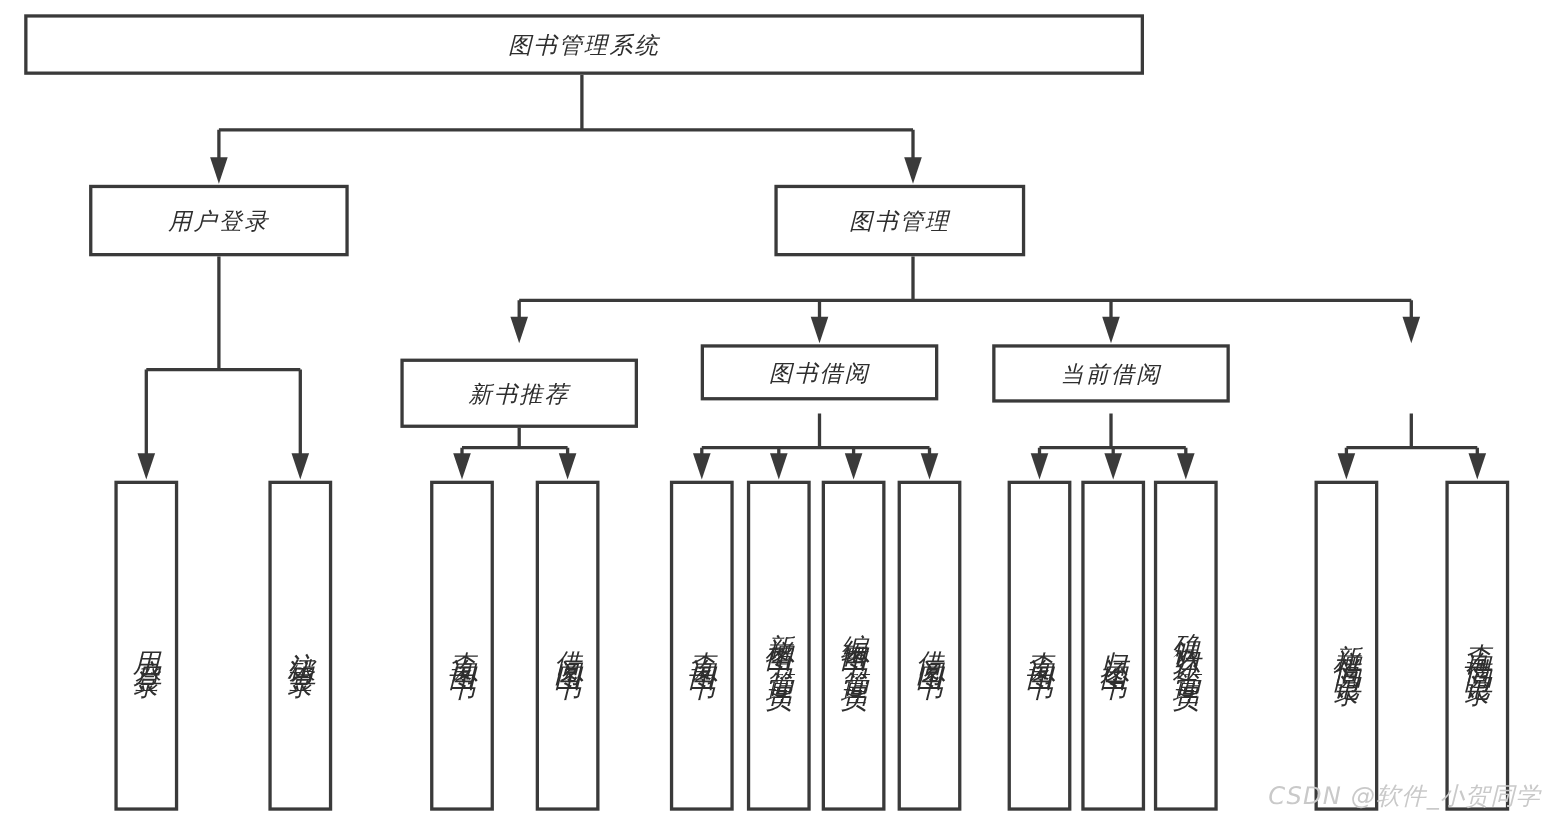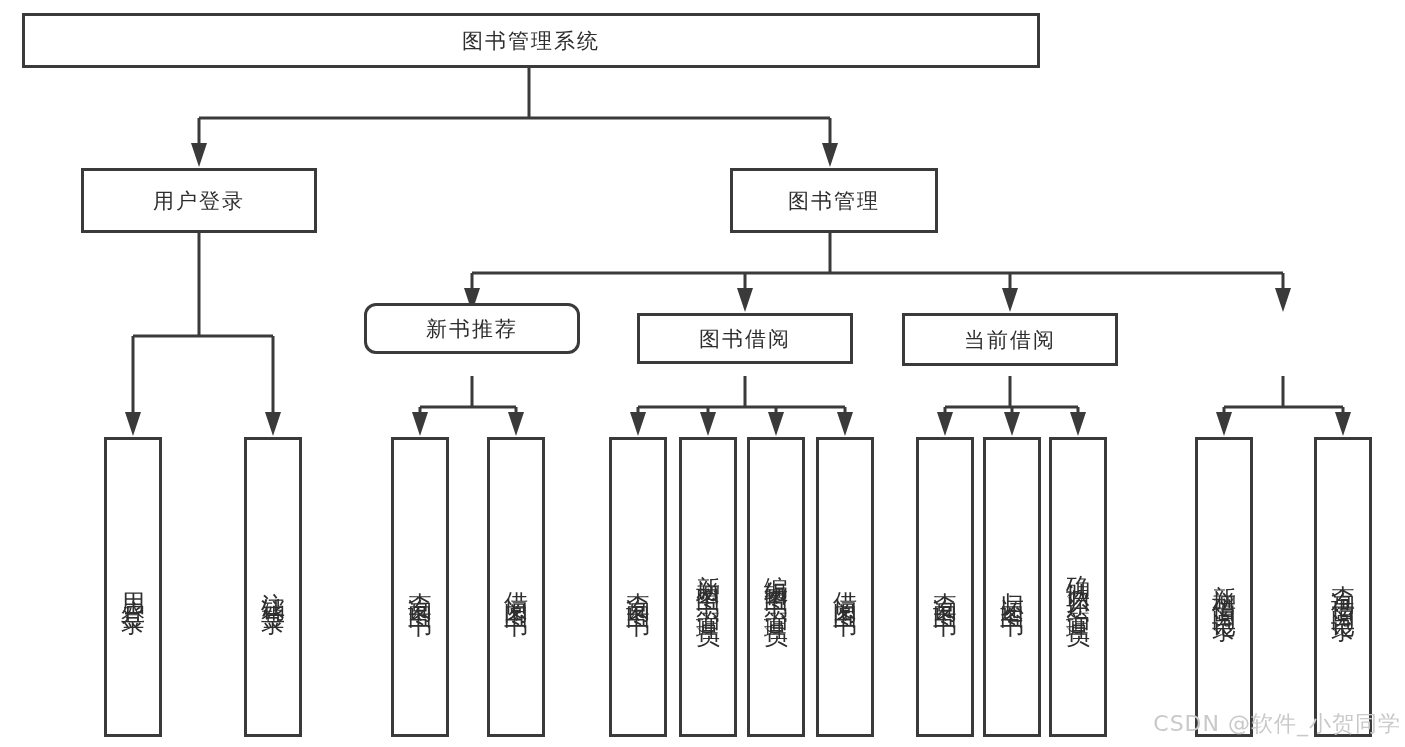--- a/index.html
+++ b/index.html
@@ -8,20 +8,21 @@
     --wm-color:#c9c9c9;
     --bg-color:#ffffff;
   }
   html,body{margin:0;padding:0;background:var(--bg-color);}
   .stage{
     position:relative;
     width:1405px;height:747px;
     background:var(--bg-color);
     overflow:hidden;
     font-family:"DejaVu Sans","Liberation Sans",sans-serif;
+    font-style:italic;
   }
   .connectors{position:absolute;left:0;top:0;z-index:1;}
   .connectors path{stroke:var(--line-color);stroke-width:3;fill:none;}
   .connectors polygon{fill:var(--line-color);stroke:none;}
   .box{
     position:absolute;
     box-sizing:border-box;
     border:3px solid var(--line-color);
     background:#fff;
     display:flex;align-items:center;justify-content:center;
@@ -119,23 +120,23 @@
       <polygon points="1004,412 1020,412 1012,436"></polygon>
       <polygon points="1070,412 1086,412 1078,436"></polygon>
       <polygon points="1216,412 1232,412 1224,436"></polygon>
       <polygon points="1335,412 1351,412 1343,436"></polygon>
     </g>
   </svg>
 
   <div class="box h" style="left:22px;top:13px;width:1018px;height:55px;">图书管理系统</div>
 
   <div class="box h" style="left:81px;top:168px;width:236px;height:65px;">用户登录</div>
-  <div class="box h" style="left:730px;top:168px;width:208px;height:65px;">图书管理</div>
+  <div class="box h" style="left:704px;top:168px;width:228px;height:65px;">图书管理</div>
 
-  <div class="box h" style="left:364px;top:303px;width:216px;height:51px;border-radius:12px;">新书推荐</div>
+  <div class="box h" style="left:364px;top:326px;width:216px;height:63px;">新书推荐</div>
   <div class="box h" style="left:637px;top:313px;width:216px;height:51px;">图书借阅</div>
   <div class="box h" style="left:902px;top:313px;width:216px;height:53px;">当前借阅</div>
 
   <div class="box v" style="left:104px;top:437px;width:58px;height:300px;">
     <span>用户登录</span>
   </div>
   <div class="box v" style="left:244px;top:437px;width:58px;height:300px;">
     <span>注销登录</span>
   </div>
 

